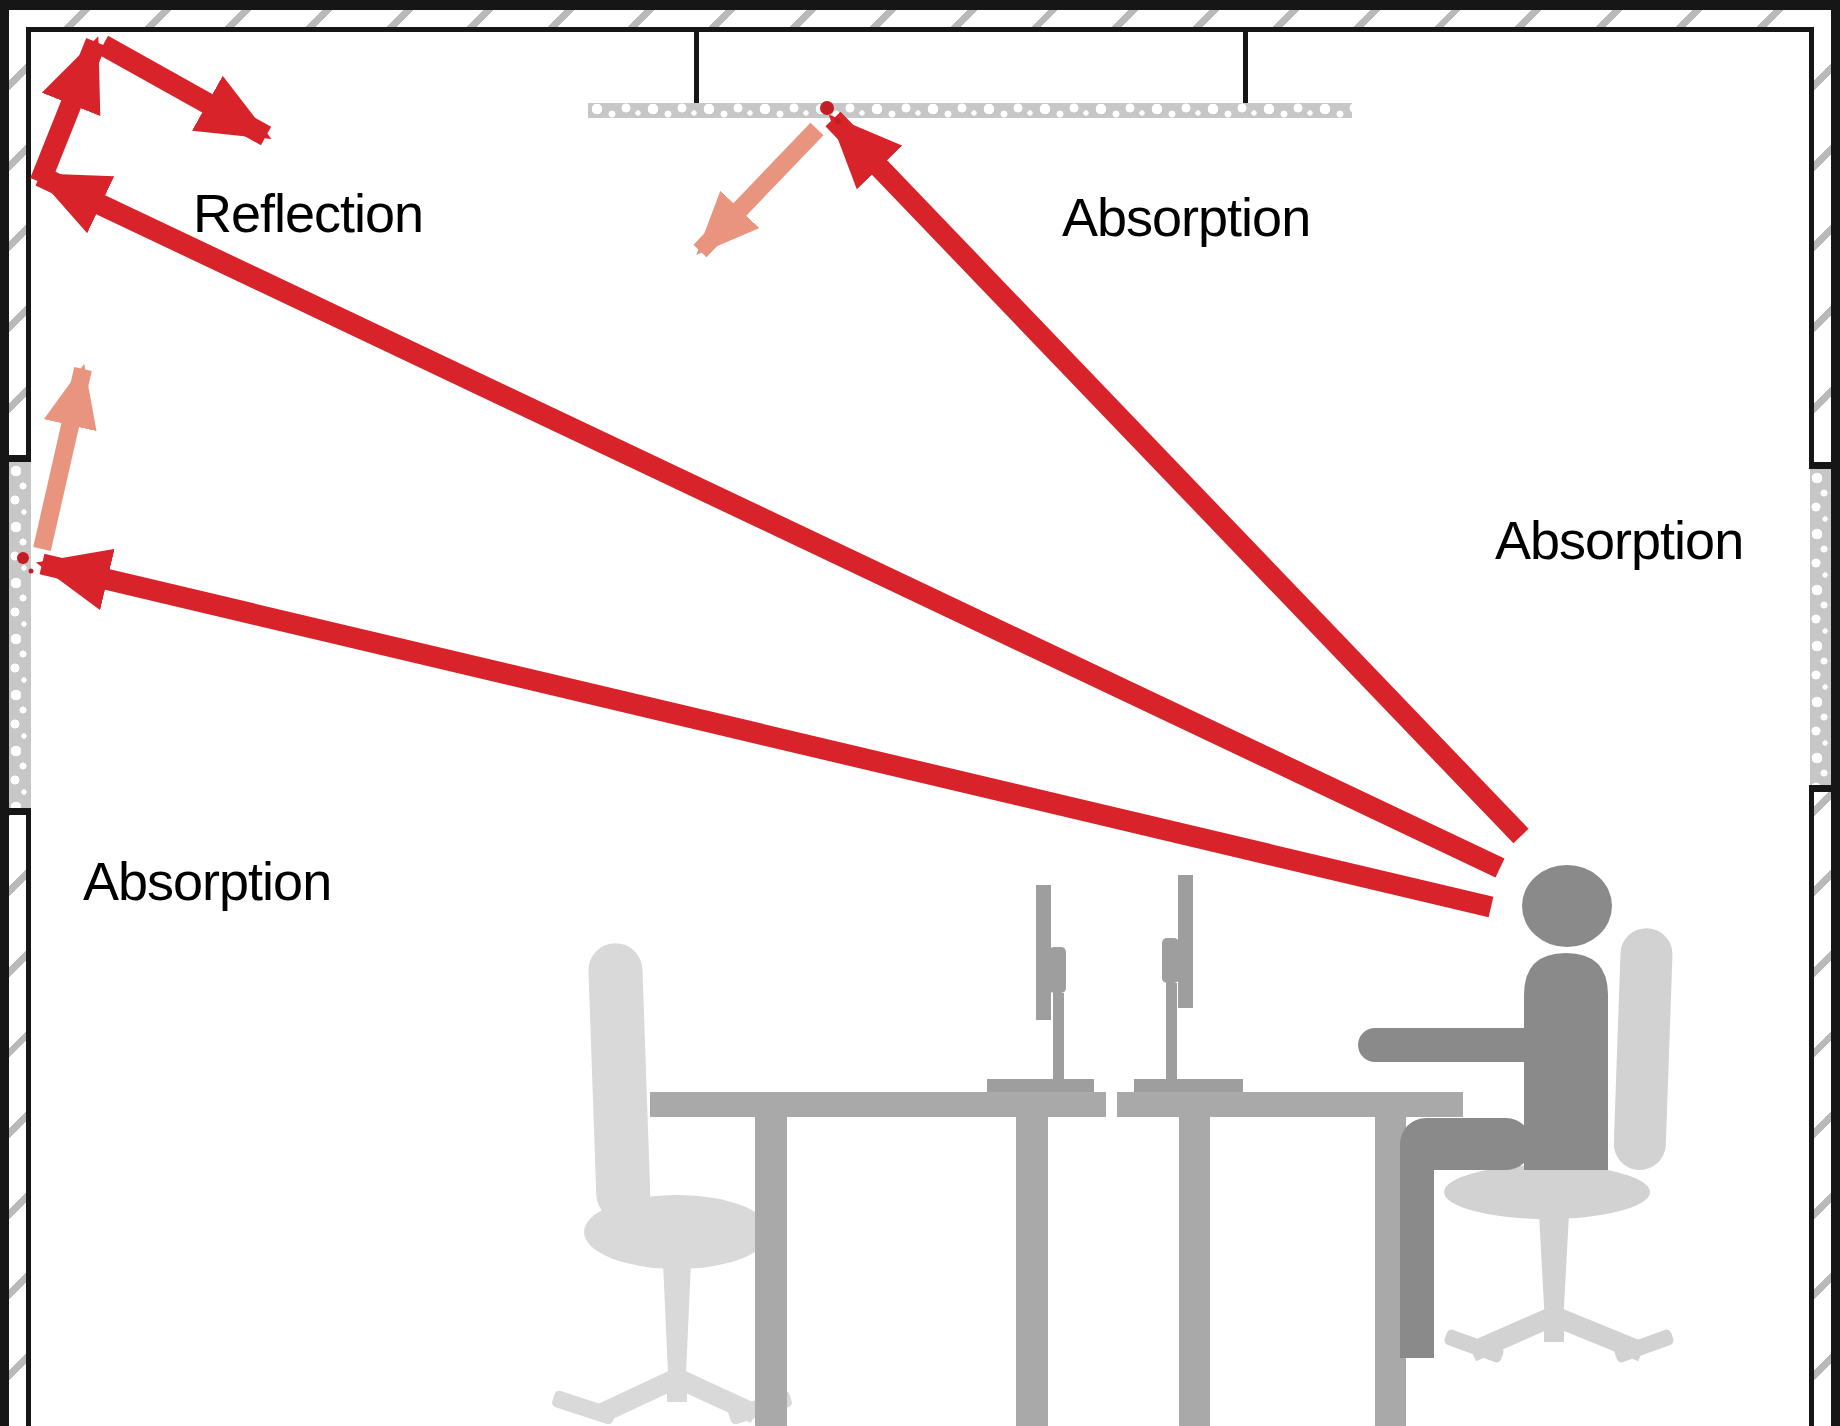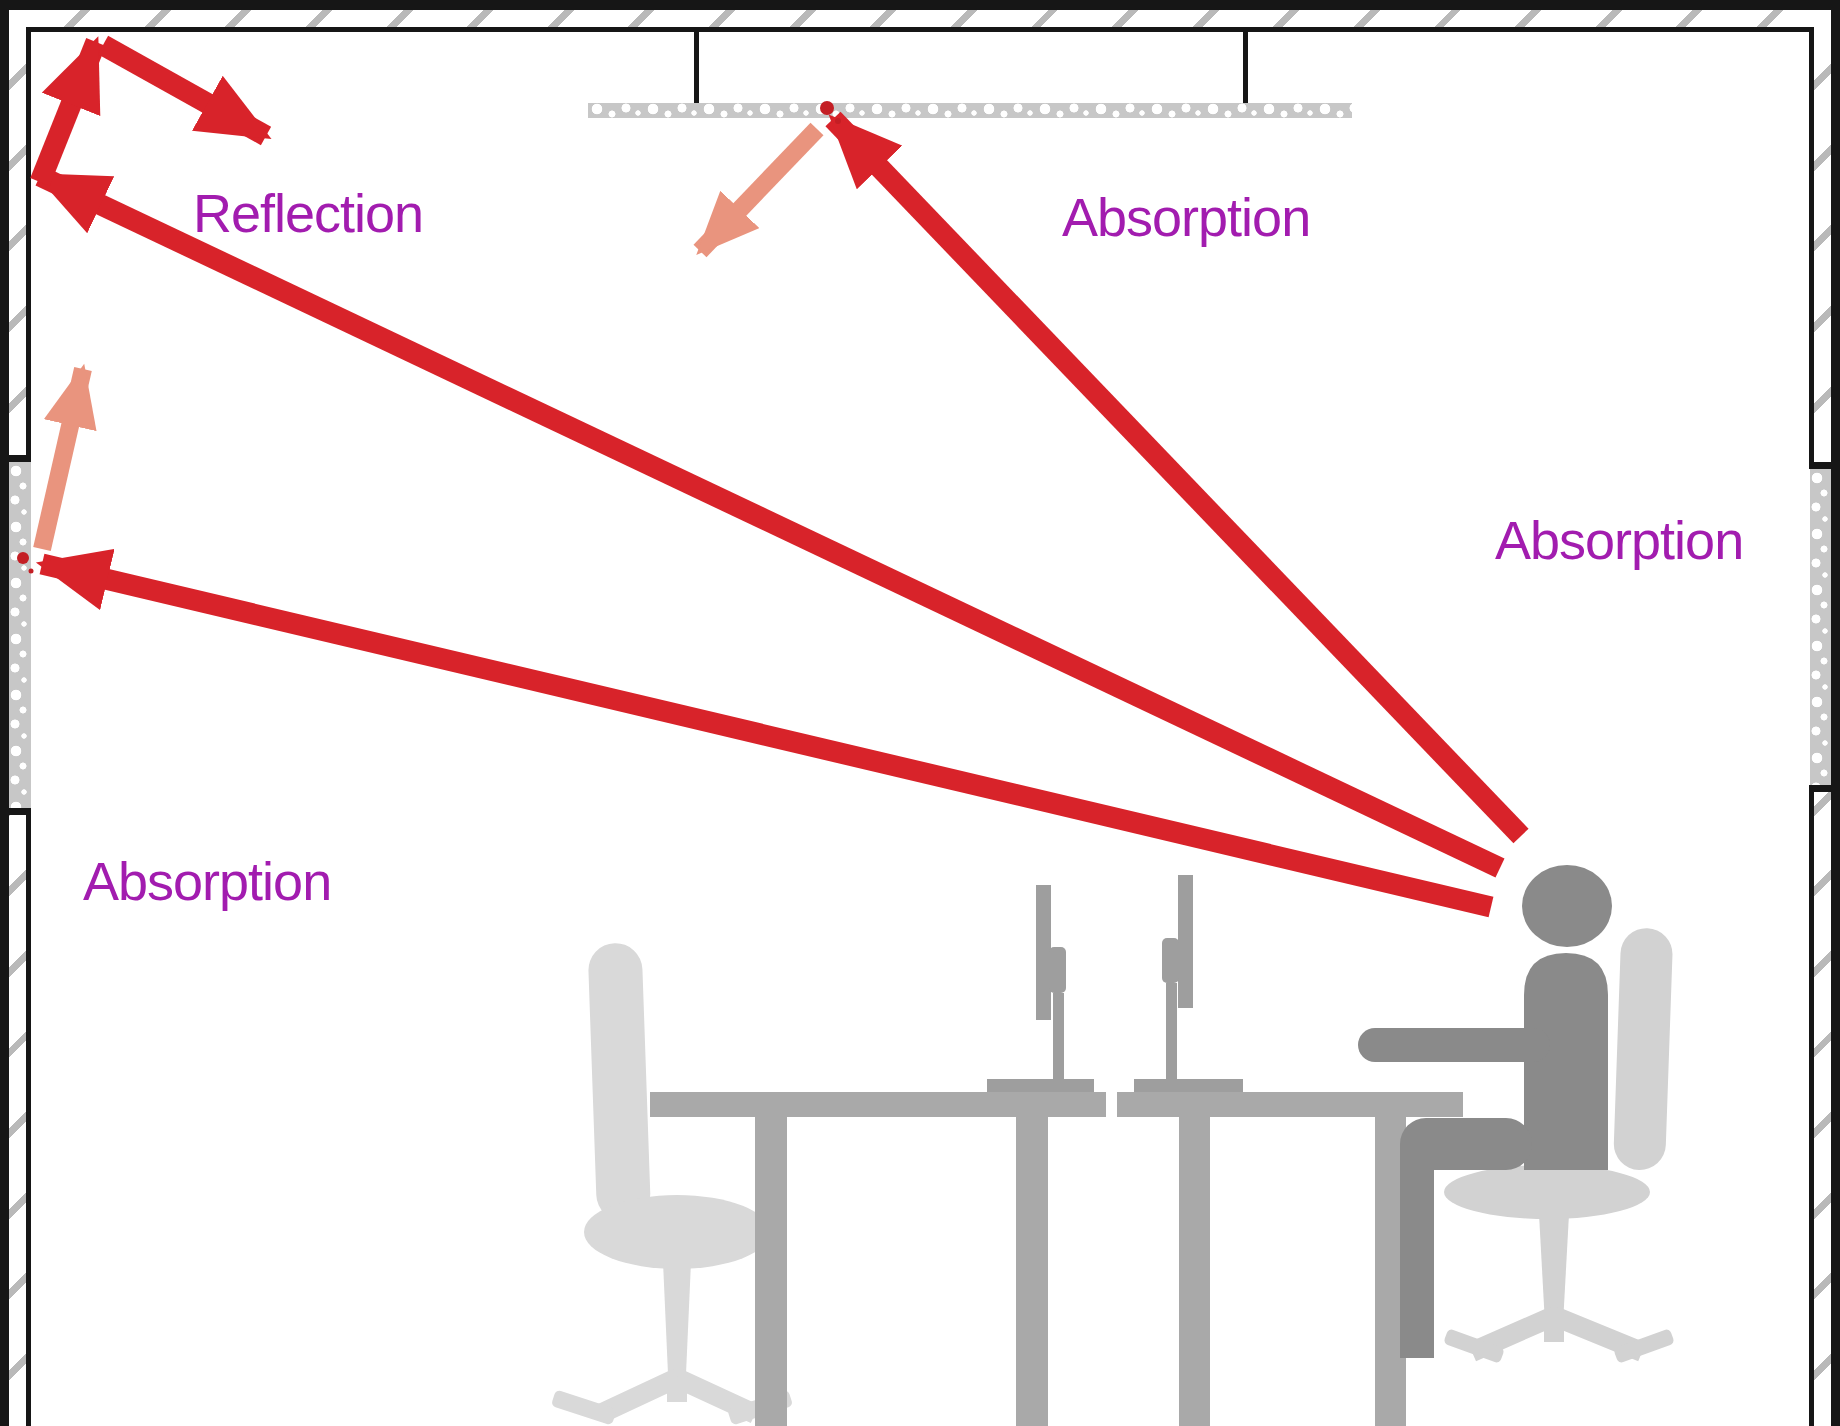--- a/index.html
+++ b/index.html
@@ -18,21 +18,21 @@
       radial-gradient(circle at 38px 5px, #ffffff 4.2px, transparent 4.8px),
       radial-gradient(circle at 50px 10px,#ffffff 2.4px, transparent 3px);
     background-size:56px 15px;}
   .stipple-v{background-color:#c7c7c7;
     background-image:
       radial-gradient(circle at 7px 9px,  #ffffff 5px, transparent 5.6px),
       radial-gradient(circle at 14px 24px,#ffffff 3.2px, transparent 3.8px),
       radial-gradient(circle at 6px 38px, #ffffff 4.2px, transparent 4.8px),
       radial-gradient(circle at 15px 50px,#ffffff 2.4px, transparent 3px);
     background-size:22px 56px;}
-  .label{position:absolute;color:#a21caf;font-size:54px;letter-spacing:-1px;white-space:nowrap;}
+  .label{position:absolute;color:#000000;font-size:54px;letter-spacing:-1px;white-space:nowrap;}
   svg{position:absolute;left:0;top:0;}
 </style>
 </head>
 <body>
 
 <div id="stage">
 
   <div class="abs wall-black" style="left:0;top:0;width:1840px;height:10px;"></div>
   <div class="abs hatch-band" style="left:10px;top:10px;width:1820px;height:17px;"></div>
   <div class="abs wall-black" style="left:0;top:27px;width:1840px;height:5px;"></div>

